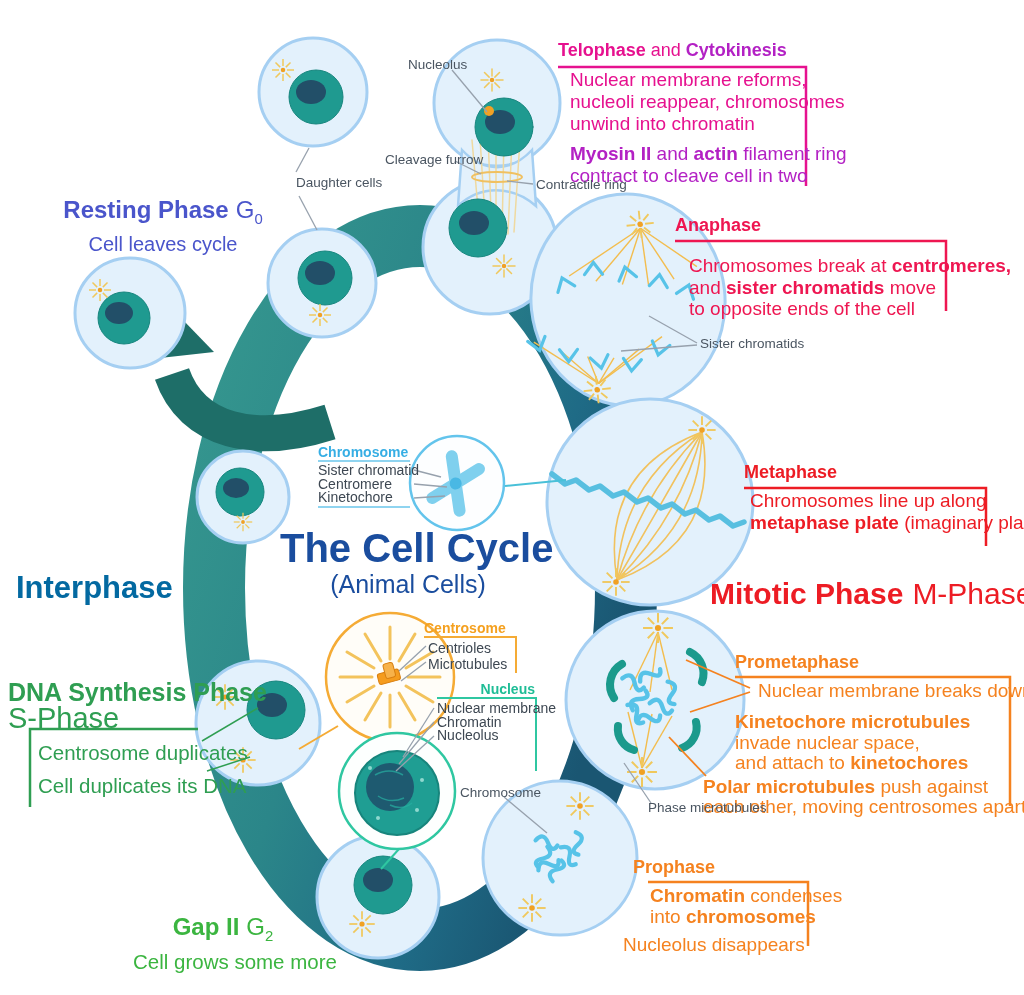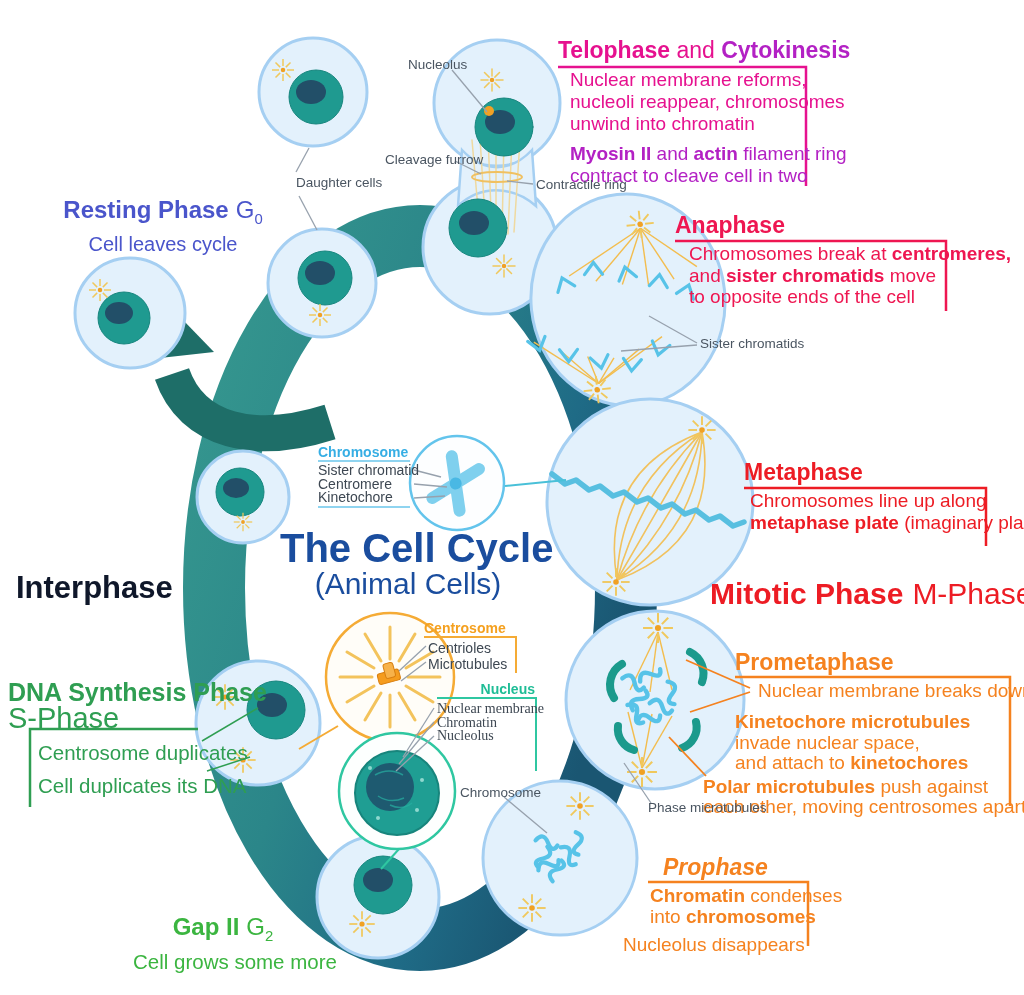--- a/index.html
+++ b/index.html
@@ -9,29 +9,29 @@
   .abs{position:absolute;white-space:nowrap;}
   .b{font-weight:bold;}
   
   .pink{color:#e6118f;}
   .purple{color:#b321c4;}
   .crimson{color:#ee1651;}
   .red{color:#ed1c24;}
   .orange{color:#f5821f;}
   .rest-blue{color:#4a55cb;}
   .gap1-blue{color:#1b75bc;}
-  .int-green{color:#0f172a;text-align:center;}
+  .int-green{color:#0369a1;text-align:center;}
   .s-green{color:#2f9e52;}
   .gap2-green{color:#3bb540;}
   .navy{color:#1a4d9e;}
   .cy-blue{color:#36aee4;}
   .cs-orange{color:#f5a01e;}
   .nu-teal{color:#1fbd96;}
   
-  .phase-h{font-size:23px;font-weight:bold;line-height:27px;}
+  .phase-h{font-size:18px;font-weight:bold;line-height:27px;}
   .phase-p{font-size:19px;line-height:22px;}
   .side-h{font-size:24px;font-weight:bold;line-height:27px;}
   .side-p{font-size:20px;line-height:23px;}
   .gsym{font-weight:normal;margin-left:7px;}
   sub{font-size:62%;}
   .callout-t{font-size:14px;font-weight:bold;}
   .callout-i{font-size:14px;line-height:13.5px;color:#3d4752;}
   .minilabel{font-size:13.5px;color:#4a5561;}
   .ctr{text-align:center;}
 </style>
@@ -314,41 +314,41 @@
     <path d="M648 882 L808 882 L808 946" stroke="#f5821f"></path>
     <path d="M198 729 L30 729 L30 807" stroke="#2f9e52"></path>
     <path d="M318 461 L410 461 M318 507 L410 507" stroke="#8fd4f0" stroke-width="2"></path>
     <path d="M424 637 L516 637 L516 673" stroke="#f5ab35" stroke-width="2"></path>
     <path d="M437 698 L536 698 L536 771" stroke="#2fc7a1" stroke-width="2"></path>
   </g>
 </svg>
 
 <div class="abs ctr" style="left:280px;top:526px;width:256px;">
   <div class="navy" style="font-size:40px;font-weight:bold;line-height:44px;">The Cell Cycle</div>
-  <div class="navy" style="font-size:30px;line-height:28px;">(Animal Cells)</div>
+  <div class="navy" style="font-size:25px;line-height:28px;">(Animal Cells)</div>
 </div>
 
 <div class="abs" style="left:558px;top:37px;">
   <div class="phase-h">
     <span class="pink">Telophase</span><span class="pink" style="font-weight:normal;"> and </span><span class="purple">Cytokinesis</span>
   </div>
   <div class="phase-p pink" style="margin:5px 0 0 12px;">
     <span>Nuclear membrane reforms,</span><br>
     <span>nucleoli reappear, chromosomes</span><br>
     <span>unwind into chromatin</span>
   </div>
   <div class="phase-p purple" style="margin:8px 0 0 12px;">
     <span class="b">Myosin II</span><span> and </span><span class="b">actin</span><span> filament ring</span><br>
     <span>contract to cleave cell in two</span>
   </div>
 </div>
 
 <div class="abs" style="left:675px;top:212px;">
   <div class="phase-h crimson">Anaphase</div>
-  <div class="phase-p crimson" style="margin:4px 0 0 14px;line-height:21.5px;">
+  <div class="phase-p crimson" style="margin:16px 0 0 14px;line-height:21.5px;">
     <span>Chromosomes break at </span><span class="b">centromeres,</span><br>
     <span>and </span><span class="b">sister chromatids</span><span> move</span><br>
     <span>to opposite ends of the cell</span>
   </div>
 </div>
 
 <div class="abs" style="left:744px;top:459px;">
   <div class="phase-h red">Metaphase</div>
   <div class="phase-p red" style="margin:4px 0 0 6px;line-height:21.5px;">
     <span>Chromosomes line up along</span><br>
@@ -368,21 +368,21 @@
     <span>invade nuclear space,</span><br>
     <span>and attach to </span><span class="b">kinetochores</span>
   </div>
   <div class="phase-p orange" style="margin:3px 0 0 0;line-height:20.5px;">
     <span class="b">Polar microtubules</span><span> push against</span><br>
     <span>each other, moving centrosomes apart</span>
   </div>
 </div>
 
 <div class="abs" style="left:623px;top:854px;">
-  <div class="phase-h orange" style="margin-left:40px;font-style:italic;">Prophase</div>
+  <div class="phase-h orange" style="margin-left:10px;">Prophase</div>
   <div class="phase-p orange" style="margin:4px 0 0 27px;line-height:21px;">
     <span class="b">Chromatin</span><span> condenses</span><br>
     <span>into </span><span class="b">chromosomes</span>
   </div>
   <div class="phase-p orange" style="margin:7px 0 0 0;">Nucleolus disappears</div>
 </div>
 
 <div class="abs ctr rest-blue" style="left:38px;top:196px;width:250px;">
   <div class="side-h"><span>Resting Phase</span><span class="gsym"><span>G</span><sub>0</sub></span></div>
   <div class="side-p">Cell leaves cycle</div>
@@ -415,21 +415,21 @@
 <div class="abs" style="left:424px;top:620px;">
   <div class="callout-t cs-orange">Centrosome</div>
   <div class="callout-i" style="margin:5px 0 0 4px;line-height:15.5px;">
     <span>Centrioles</span><br>
     <span>Microtubules</span>
   </div>
 </div>
 
 <div class="abs" style="left:437px;top:681px;width:98px;">
   <div class="callout-t nu-teal" style="text-align:right;">Nucleus</div>
-  <div class="callout-i" style="margin-top:5px;font-family:Liberation Serif, serif;">
+  <div class="callout-i" style="margin-top:5px;">
     <span>Nuclear membrane</span><br>
     <span>Chromatin</span><br>
     <span>Nucleolus</span>
   </div>
 </div>
 
 <div class="abs minilabel" style="left:408px;top:57px;">Nucleolus</div>
 <div class="abs minilabel" style="left:385px;top:152px;">Cleavage furrow</div>
 <div class="abs minilabel" style="left:536px;top:177px;">Contractile ring</div>
 <div class="abs minilabel" style="left:296px;top:175px;">Daughter cells</div>

